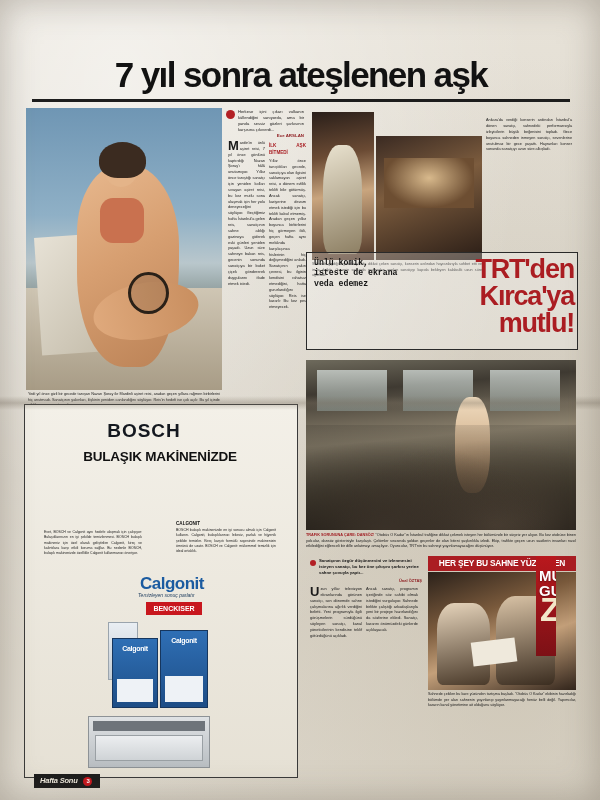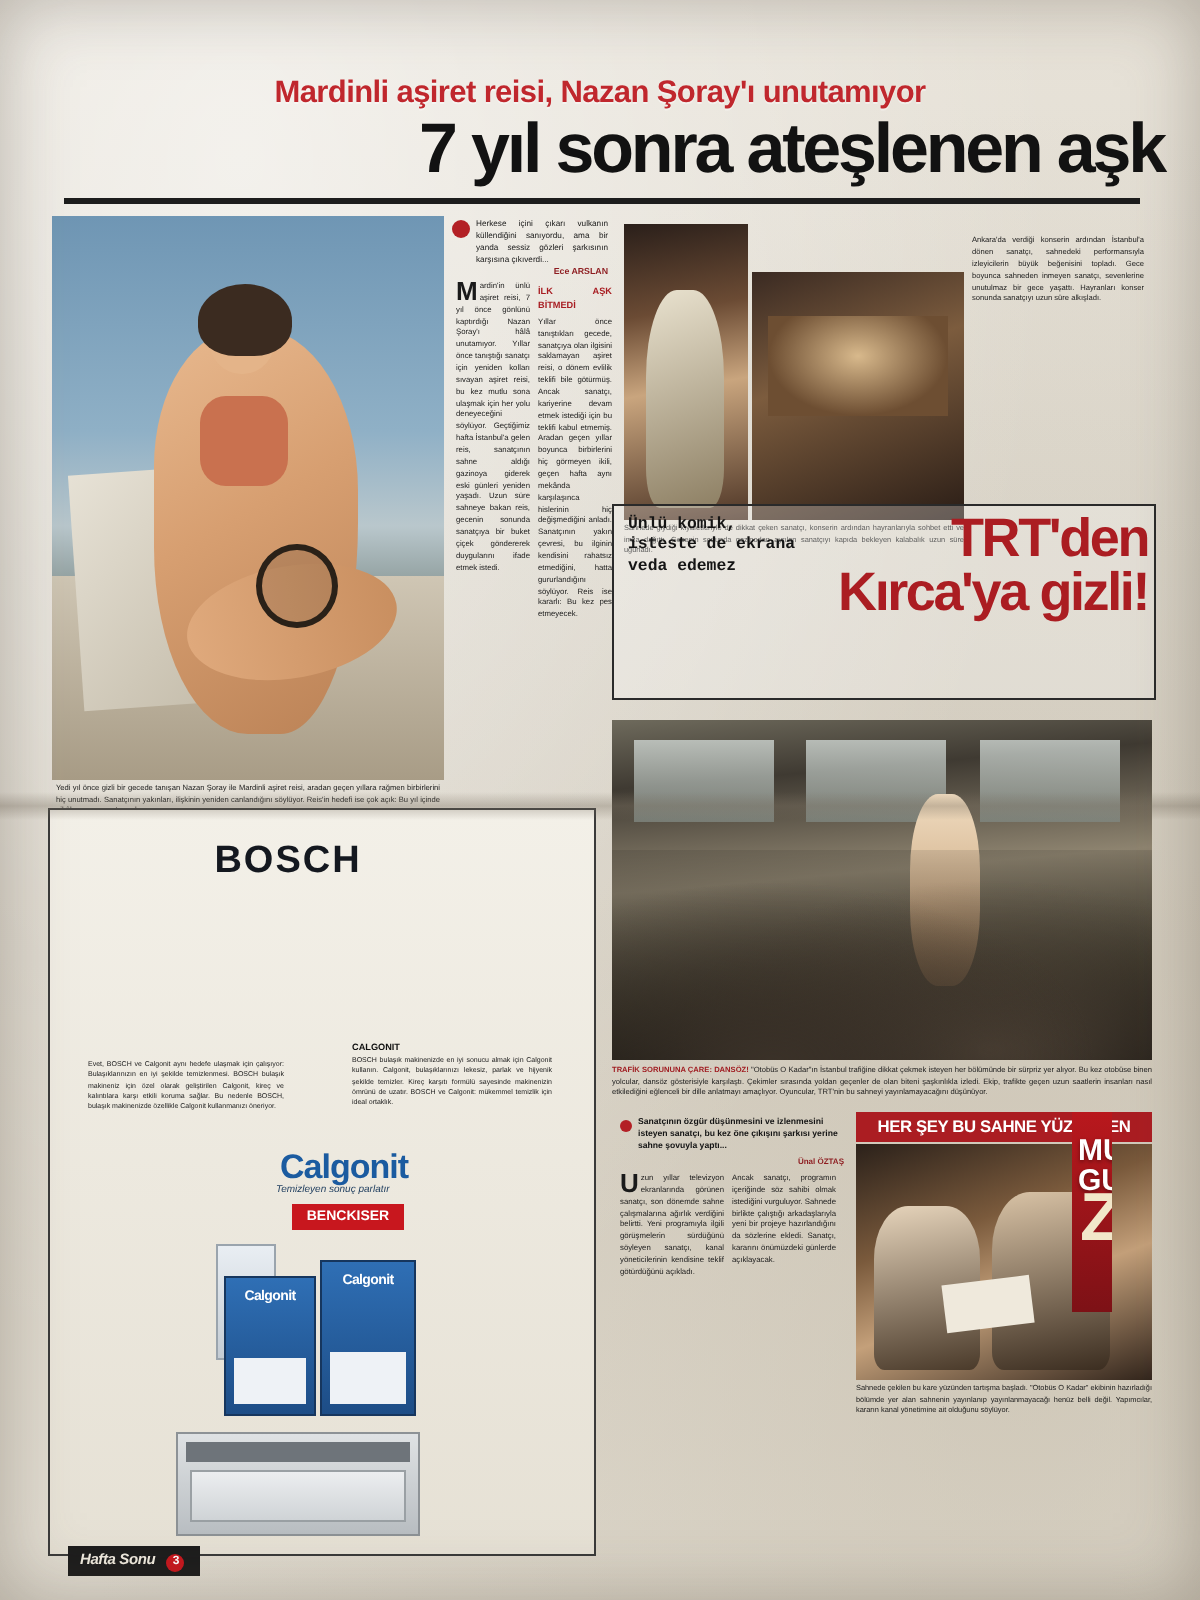--- a/index.html
+++ b/index.html
@@ -49,21 +49,21 @@
     color: #c0272d;
     font-weight: bold;
     font-size: 15.5px;
     letter-spacing: -0.3px;
     text-shadow: 0 1px 0 rgba(255,255,255,0.4);
   }
   .headline {
     position: absolute;
     left: 20px; right: 18px;
     top: 57px;
-    text-align: right;
+    text-align: center;
     color: #121212;
     font-weight: bold;
     font-size: 35px;
     letter-spacing: -1.6px;
     line-height: 1;
     white-space: nowrap;
   }
   .rule-thick {
     position: absolute;
     left: 32px; right: 30px;
@@ -449,21 +449,20 @@
     text-align: center;
     font-style: normal;
   }
 </style>
 </head>
 <body>
 
 <div class="page">
   <div class="paper-bg"></div>
 
-  <div class="kicker">Mardinli aşiret reisi, Nazan Şoray'ı unutamıyor</div>
   <div class="headline">7 yıl sonra ateşlenen aşk</div>
   <div class="rule-thick"></div>
 
   <div class="photo left-photo">
     <div class="sky"></div>
     <div class="wall"></div>
     <div class="towel"></div>
     <div class="body"></div>
     <div class="leg"></div>
     <div class="swim"></div>
@@ -490,21 +489,21 @@
     <div class="ph-grad"></div>
     <div class="stage"></div>
   </div>
   <div class="ank-right-caption">Ankara'da verdiği konserin ardından İstanbul'a dönen sanatçı, sahnedeki performansıyla izleyicilerin büyük beğenisini topladı. Gece boyunca sahneden inmeyen sanatçı, sevenlerine unutulmaz bir gece yaşattı. Hayranları konser sonunda sanatçıyı uzun süre alkışladı.</div>
   <div class="ank-bottom-caption">Sahnede giydiği kıyafetleriyle de dikkat çeken sanatçı, konserin ardından hayranlarıyla sohbet etti ve imza dağıttı. Gecenin sonunda gazinodan ayrılan sanatçıyı kapıda bekleyen kalabalık uzun süre uğurladı.</div>
 
   <div class="trt-box"></div>
   <div class="trt-sub">Ünlü komik, isteste de ekrana veda edemez</div>
   <div class="trt-title">
     <span>TRT'den</span>
-    <span class="l2">Kırca'ya gizli!</span>
+    <span class="l2">Kırca'ya mutlu!</span>
   </div>
 
   <div class="photo bus-photo">
     <div class="ph-grad"></div>
     <div class="win" style="left:4%;width:26%"></div>
     <div class="win" style="left:36%;width:26%"></div>
     <div class="win" style="left:68%;width:26%"></div>
     <div class="dancer"></div>
     <div class="crowd"></div>
   </div>
@@ -531,21 +530,21 @@
     <div class="mg-txt">
       <span>MU</span><br>
       <span>GU</span>
     </div>
     <div class="mg-z">Z</div>
   </div>
 
   <div class="ad-box"></div>
   <div class="ad-bosch">BOSCH</div>
   <div class="ad-claim">
-    <br>
+    <span>BULAŞIK MAKİNENİZDE</span><br>
     <br>
   </div>
   <div class="ad-smallcol a">Evet, BOSCH ve Calgonit aynı hedefe ulaşmak için çalışıyor: Bulaşıklarınızın en iyi şekilde temizlenmesi. BOSCH bulaşık makineniz için özel olarak geliştirilen Calgonit, kireç ve kalıntılara karşı etkili koruma sağlar. Bu nedenle BOSCH, bulaşık makinenizde özellikle Calgonit kullanmanızı öneriyor.</div>
   <div class="ad-smalltitle">CALGONIT</div>
   <div class="ad-smallcol b">BOSCH bulaşık makinenizde en iyi sonucu almak için Calgonit kullanın. Calgonit, bulaşıklarınızı lekesiz, parlak ve hijyenik şekilde temizler. Kireç karşıtı formülü sayesinde makinenizin ömrünü de uzatır. BOSCH ve Calgonit: mükemmel temizlik için ideal ortaklık.</div>
   <div class="ad-logo">Calgonit</div>
   <div class="ad-logo-sub">Temizleyen sonuç parlatır</div>
   <div class="benck">BENCKISER</div>
   <div class="ad-products">
     <div class="box-blue bp1">

